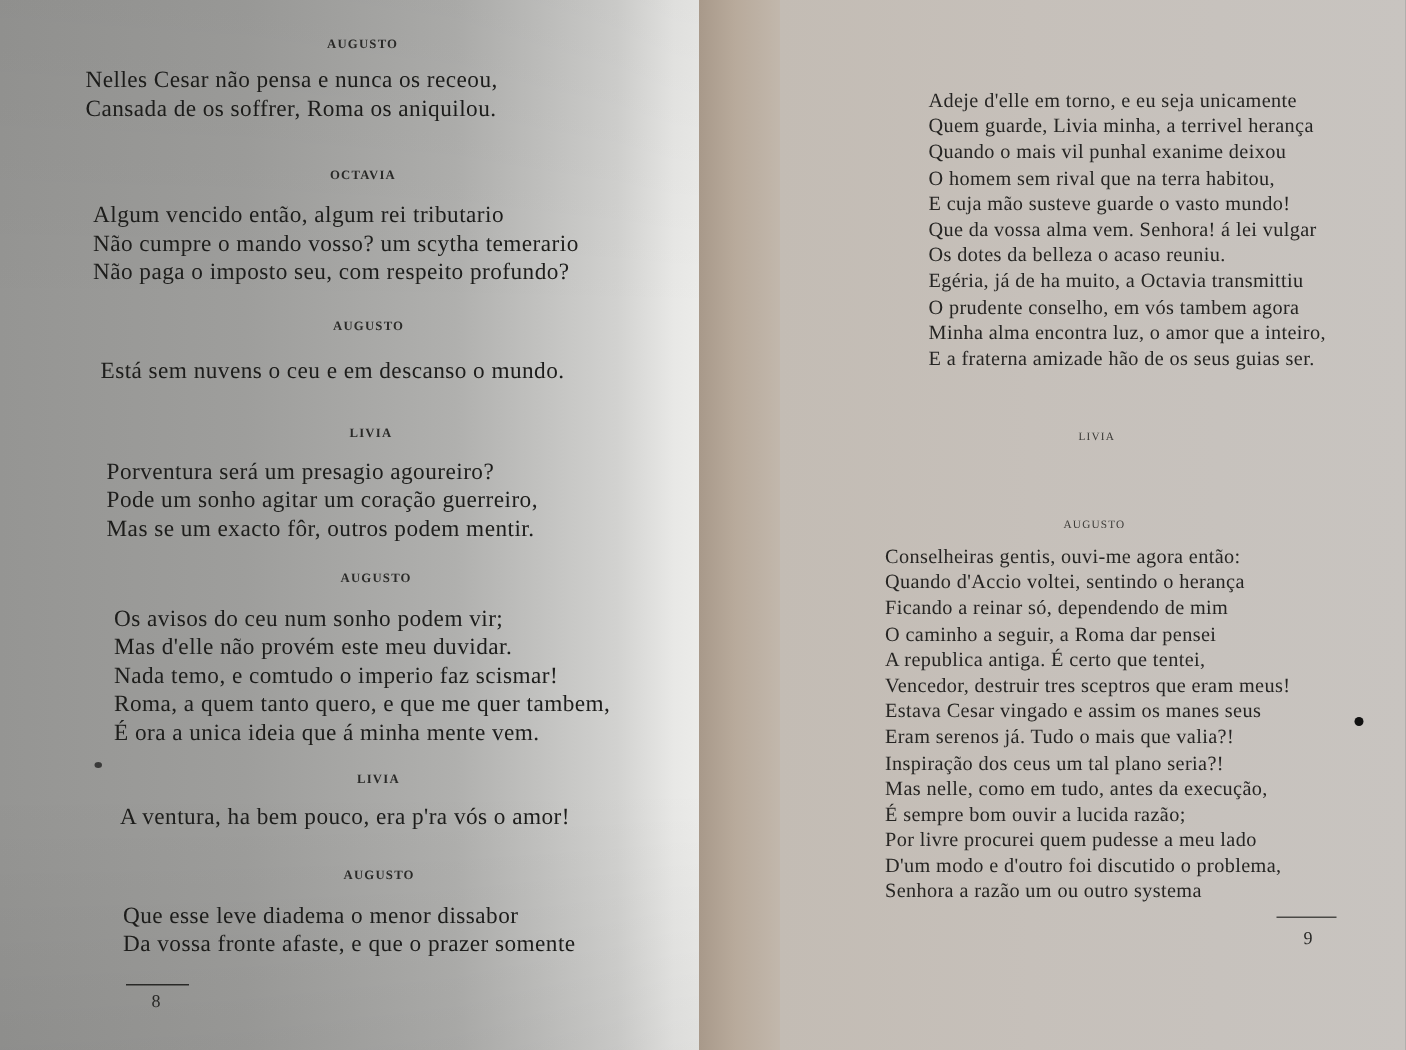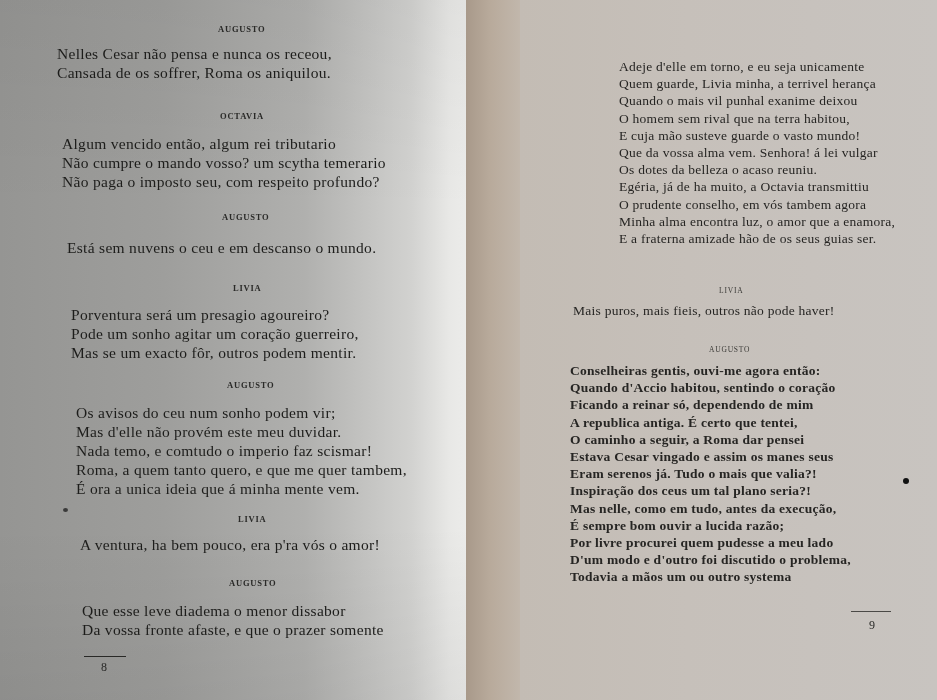--- a/index.html
+++ b/index.html
@@ -102,42 +102,40 @@
   <div class="text right-text" style="left:51px; top:58px;margin-left:48px;">
     <span class="line">Adeje d'elle em torno, e eu seja unicamente</span>
     <span class="line">Quem guarde, Livia minha, a terrivel herança</span>
     <span class="line">Quando o mais vil punhal exanime deixou</span>
     <span class="line">O homem sem rival que na terra habitou,</span>
     <span class="line">E cuja mão susteve guarde o vasto mundo!</span>
     <span class="line">Que da vossa alma vem. Senhora! á lei vulgar</span>
     <span class="line">Os dotes da belleza o acaso reuniu.</span>
     <span class="line">Egéria, já de ha muito, a Octavia transmittiu</span>
     <span class="line">O prudente conselho, em vós tambem agora</span>
-    <span class="line">Minha alma encontra luz, o amor que a enamora,</span>
+    <span class="line">Minha alma encontra luz, o amor que a inteiro,</span>
     <span class="line">E a fraterna amizade hão de os seus guias ser.</span>
   </div>
 
   <div class="speaker right-speaker" style="left:199px; top:286px;">LIVIA</div>
-  <div class="text right-text" style="left:53px; top:302px;">
-    <span class="line">Mais puros, mais fieis, outros não pode haver!</span>
-  </div>
 
   <div class="speaker right-speaker" style="left:189px; top:345px;">AUGUSTO</div>
-  <div class="text right-text" style="left:50px; top:362px;font-weight:bold;">
+  <div class="text right-text" style="left:70px; top:362px;">
     <span class="line">Conselheiras gentis, ouvi-me agora então:</span>
-    <span class="line">Quando d'Accio habitou, sentindo o coração</span>
+    <span class="line">Quando d'Accio voltei, sentindo o herança</span>
     <span class="line">Ficando a reinar só, dependendo de mim</span>
+    <span class="line">O caminho a seguir, a Roma dar pensei</span>
     <span class="line">A republica antiga. É certo que tentei,</span>
-    <span class="line">O caminho a seguir, a Roma dar pensei</span>
+    <span class="line">Vencedor, destruir tres sceptros que eram meus!</span>
     <span class="line">Estava Cesar vingado e assim os manes seus</span>
     <span class="line">Eram serenos já. Tudo o mais que valia?!</span>
     <span class="line">Inspiração dos ceus um tal plano seria?!</span>
     <span class="line">Mas nelle, como em tudo, antes da execução,</span>
     <span class="line">É sempre bom ouvir a lucida razão;</span>
     <span class="line">Por livre procurei quem pudesse a meu lado</span>
     <span class="line">D'um modo e d'outro foi discutido o problema,</span>
-    <span class="line">Todavia a mãos um ou outro systema</span>
+    <span class="line">Senhora a razão um ou outro systema</span>
   </div>
 
   <div class="folio-rule" style="left:331px; top:611px; width:40px; opacity:0.8;"></div>
   <div class="folio" style="left:349px; top:618px;">9</div>
   <div class="speck" style="left:383px; top:478px; width:6px; height:6px;"></div>
 </div>
 
 </body></html>

